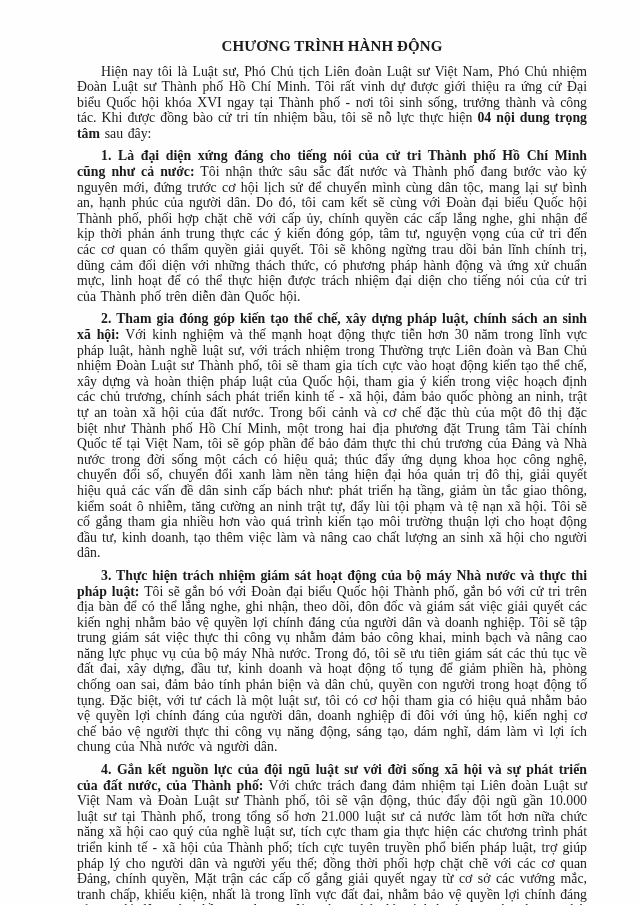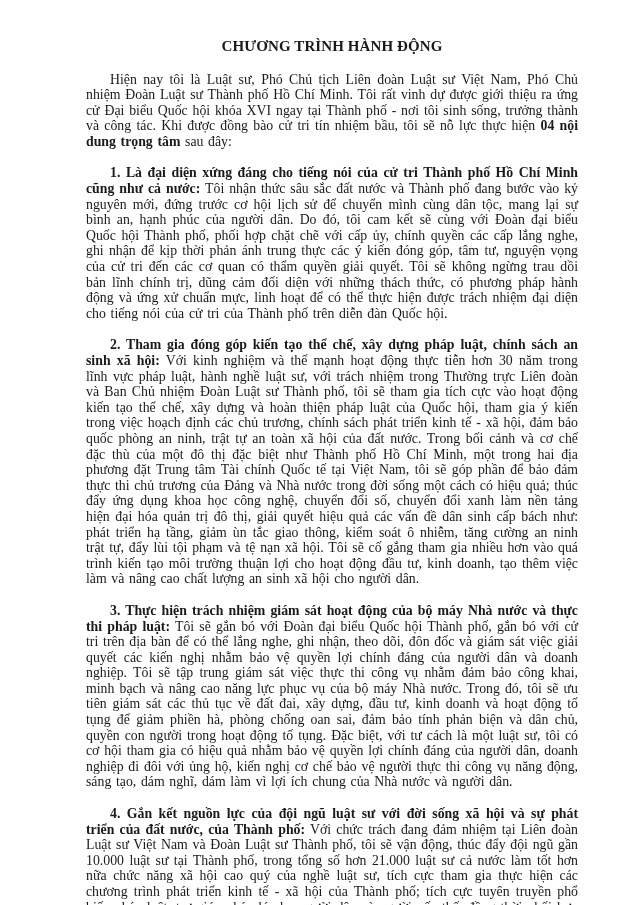--- a/index.html
+++ b/index.html
@@ -23,21 +23,21 @@
     margin-bottom: 8px;
   }
   .title-line {
     font-weight: bold;
     font-size: 15px;
     line-height: 17.5px;
     letter-spacing: 0.1px;
     white-space: nowrap;
   }
   p.para {
-    margin: 16px;
+    margin: 7px;
     text-align: justify;
     text-indent: 24px;
     font-size: 13.8px;
     line-height: 15.6px;
     word-spacing: 1.2px;
   }
   p.para b {
     font-weight: bold;
   }
 </style>

